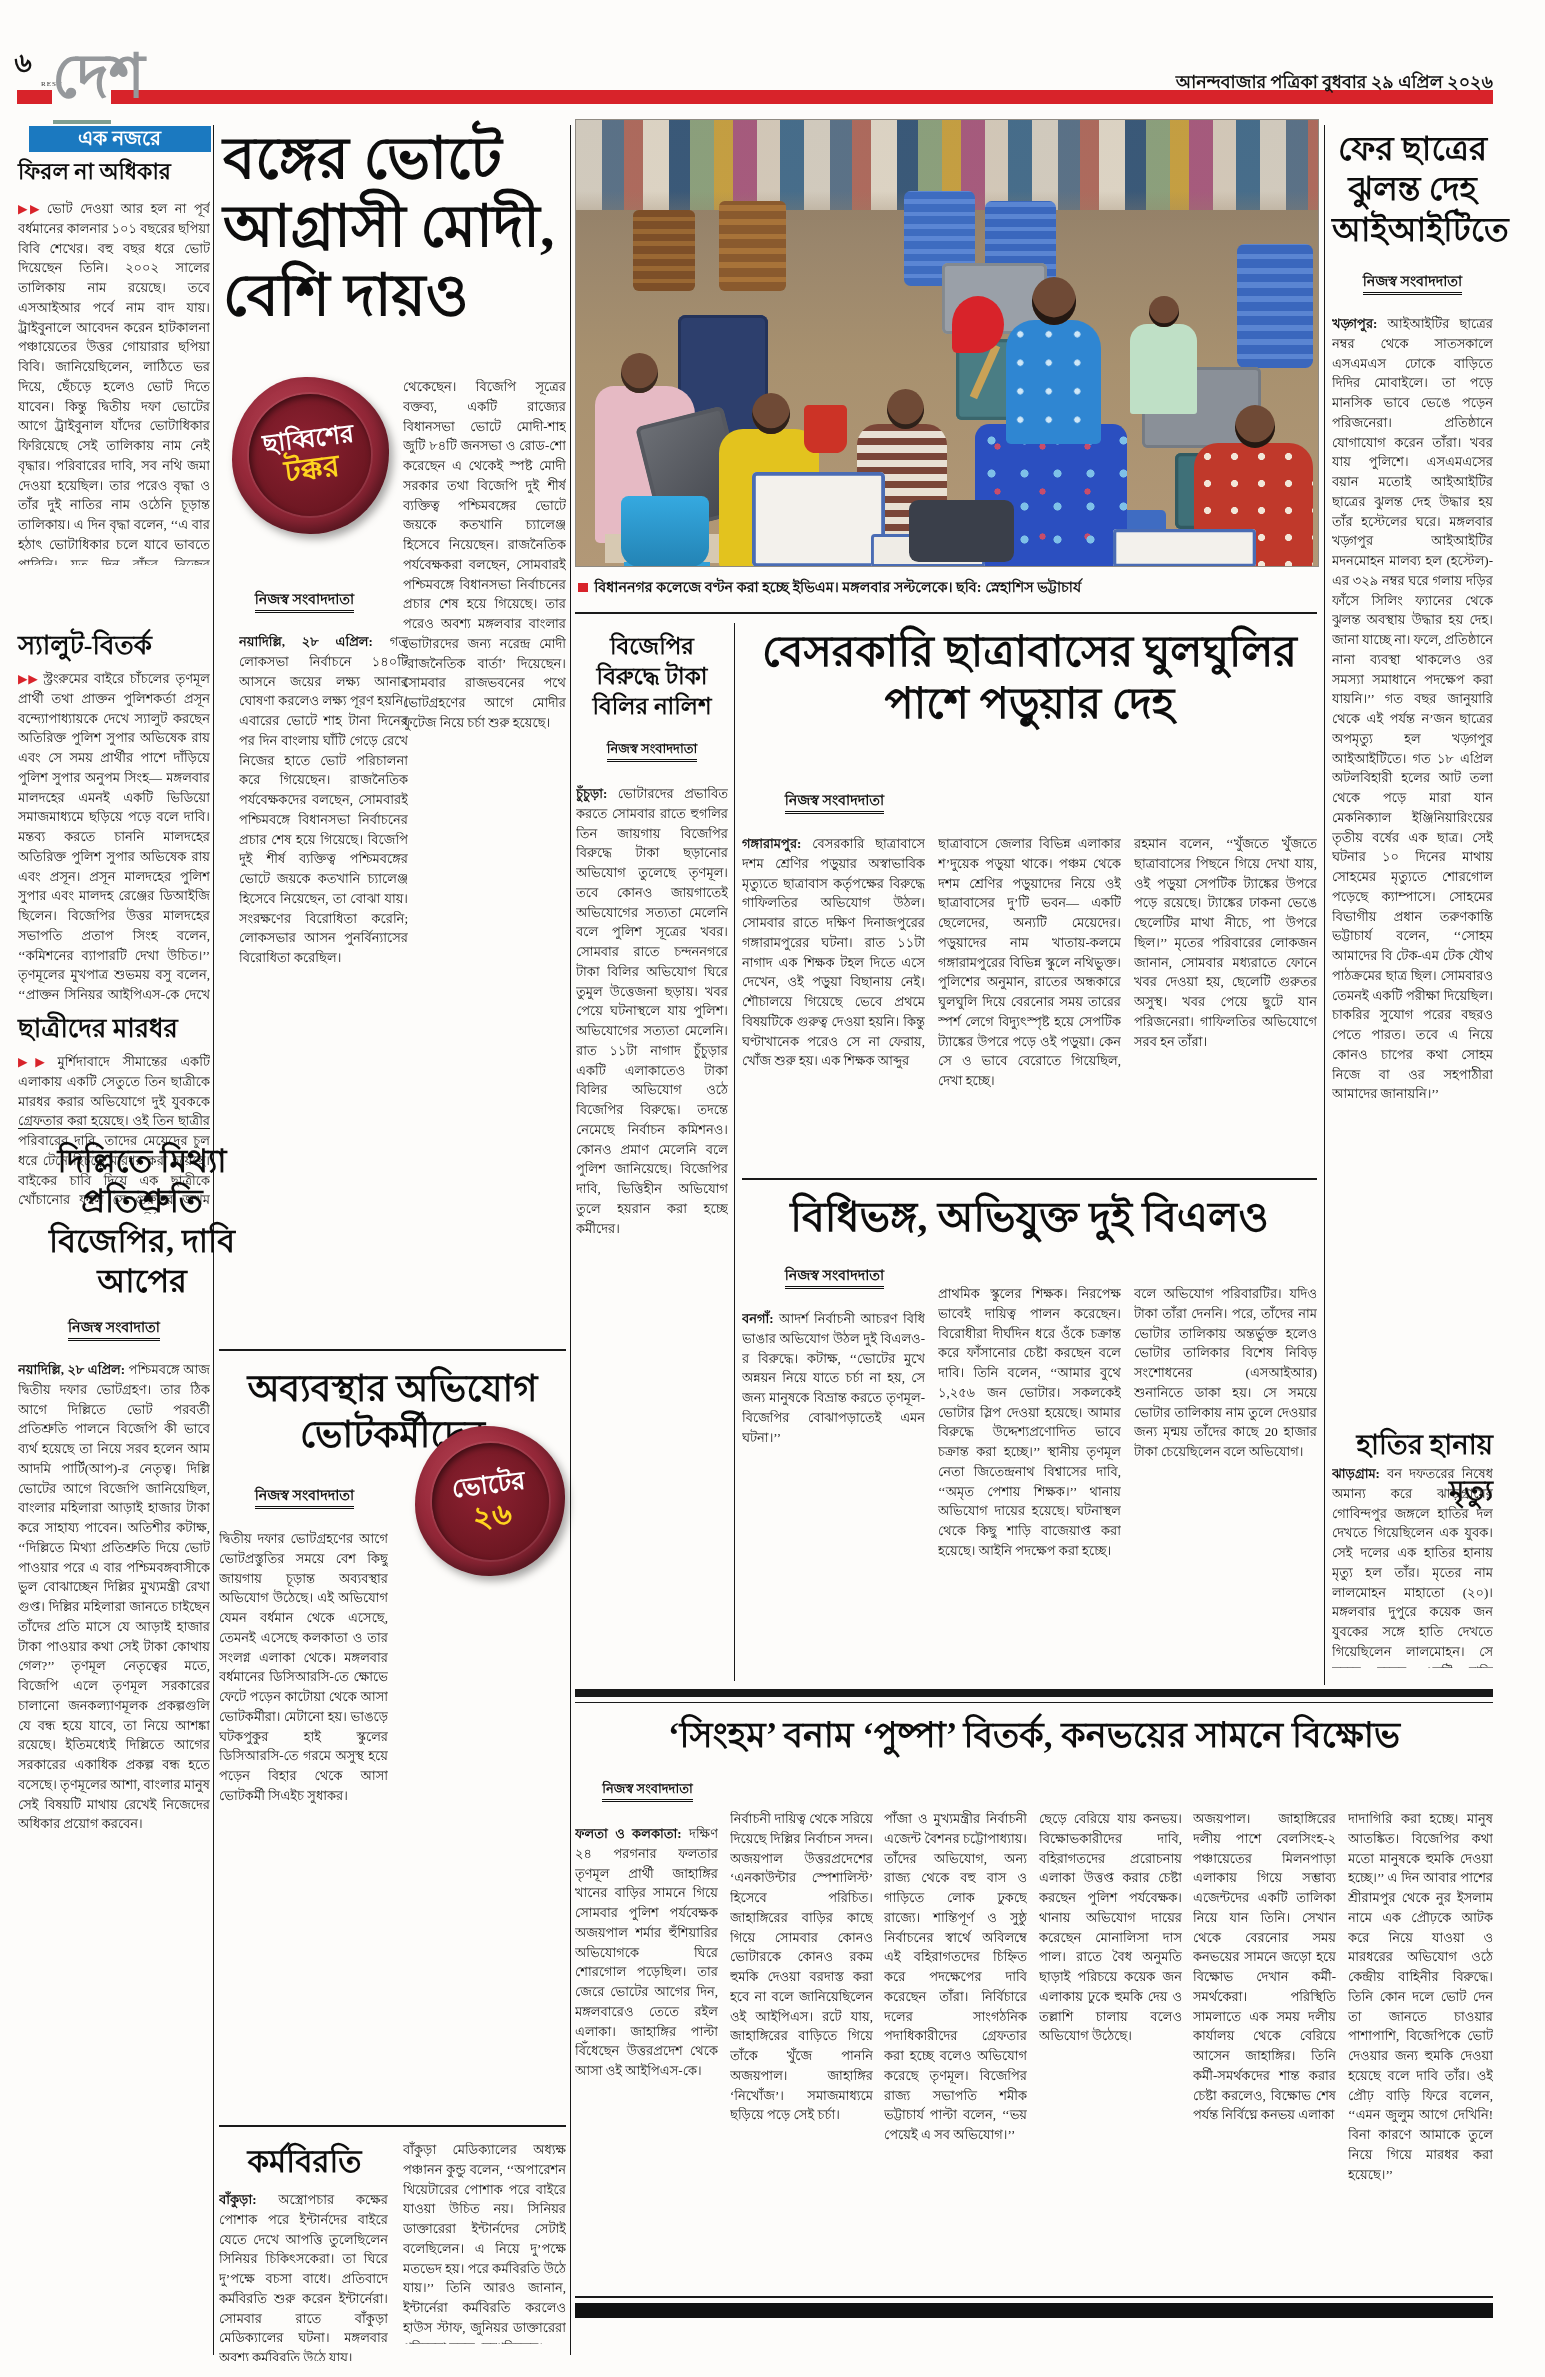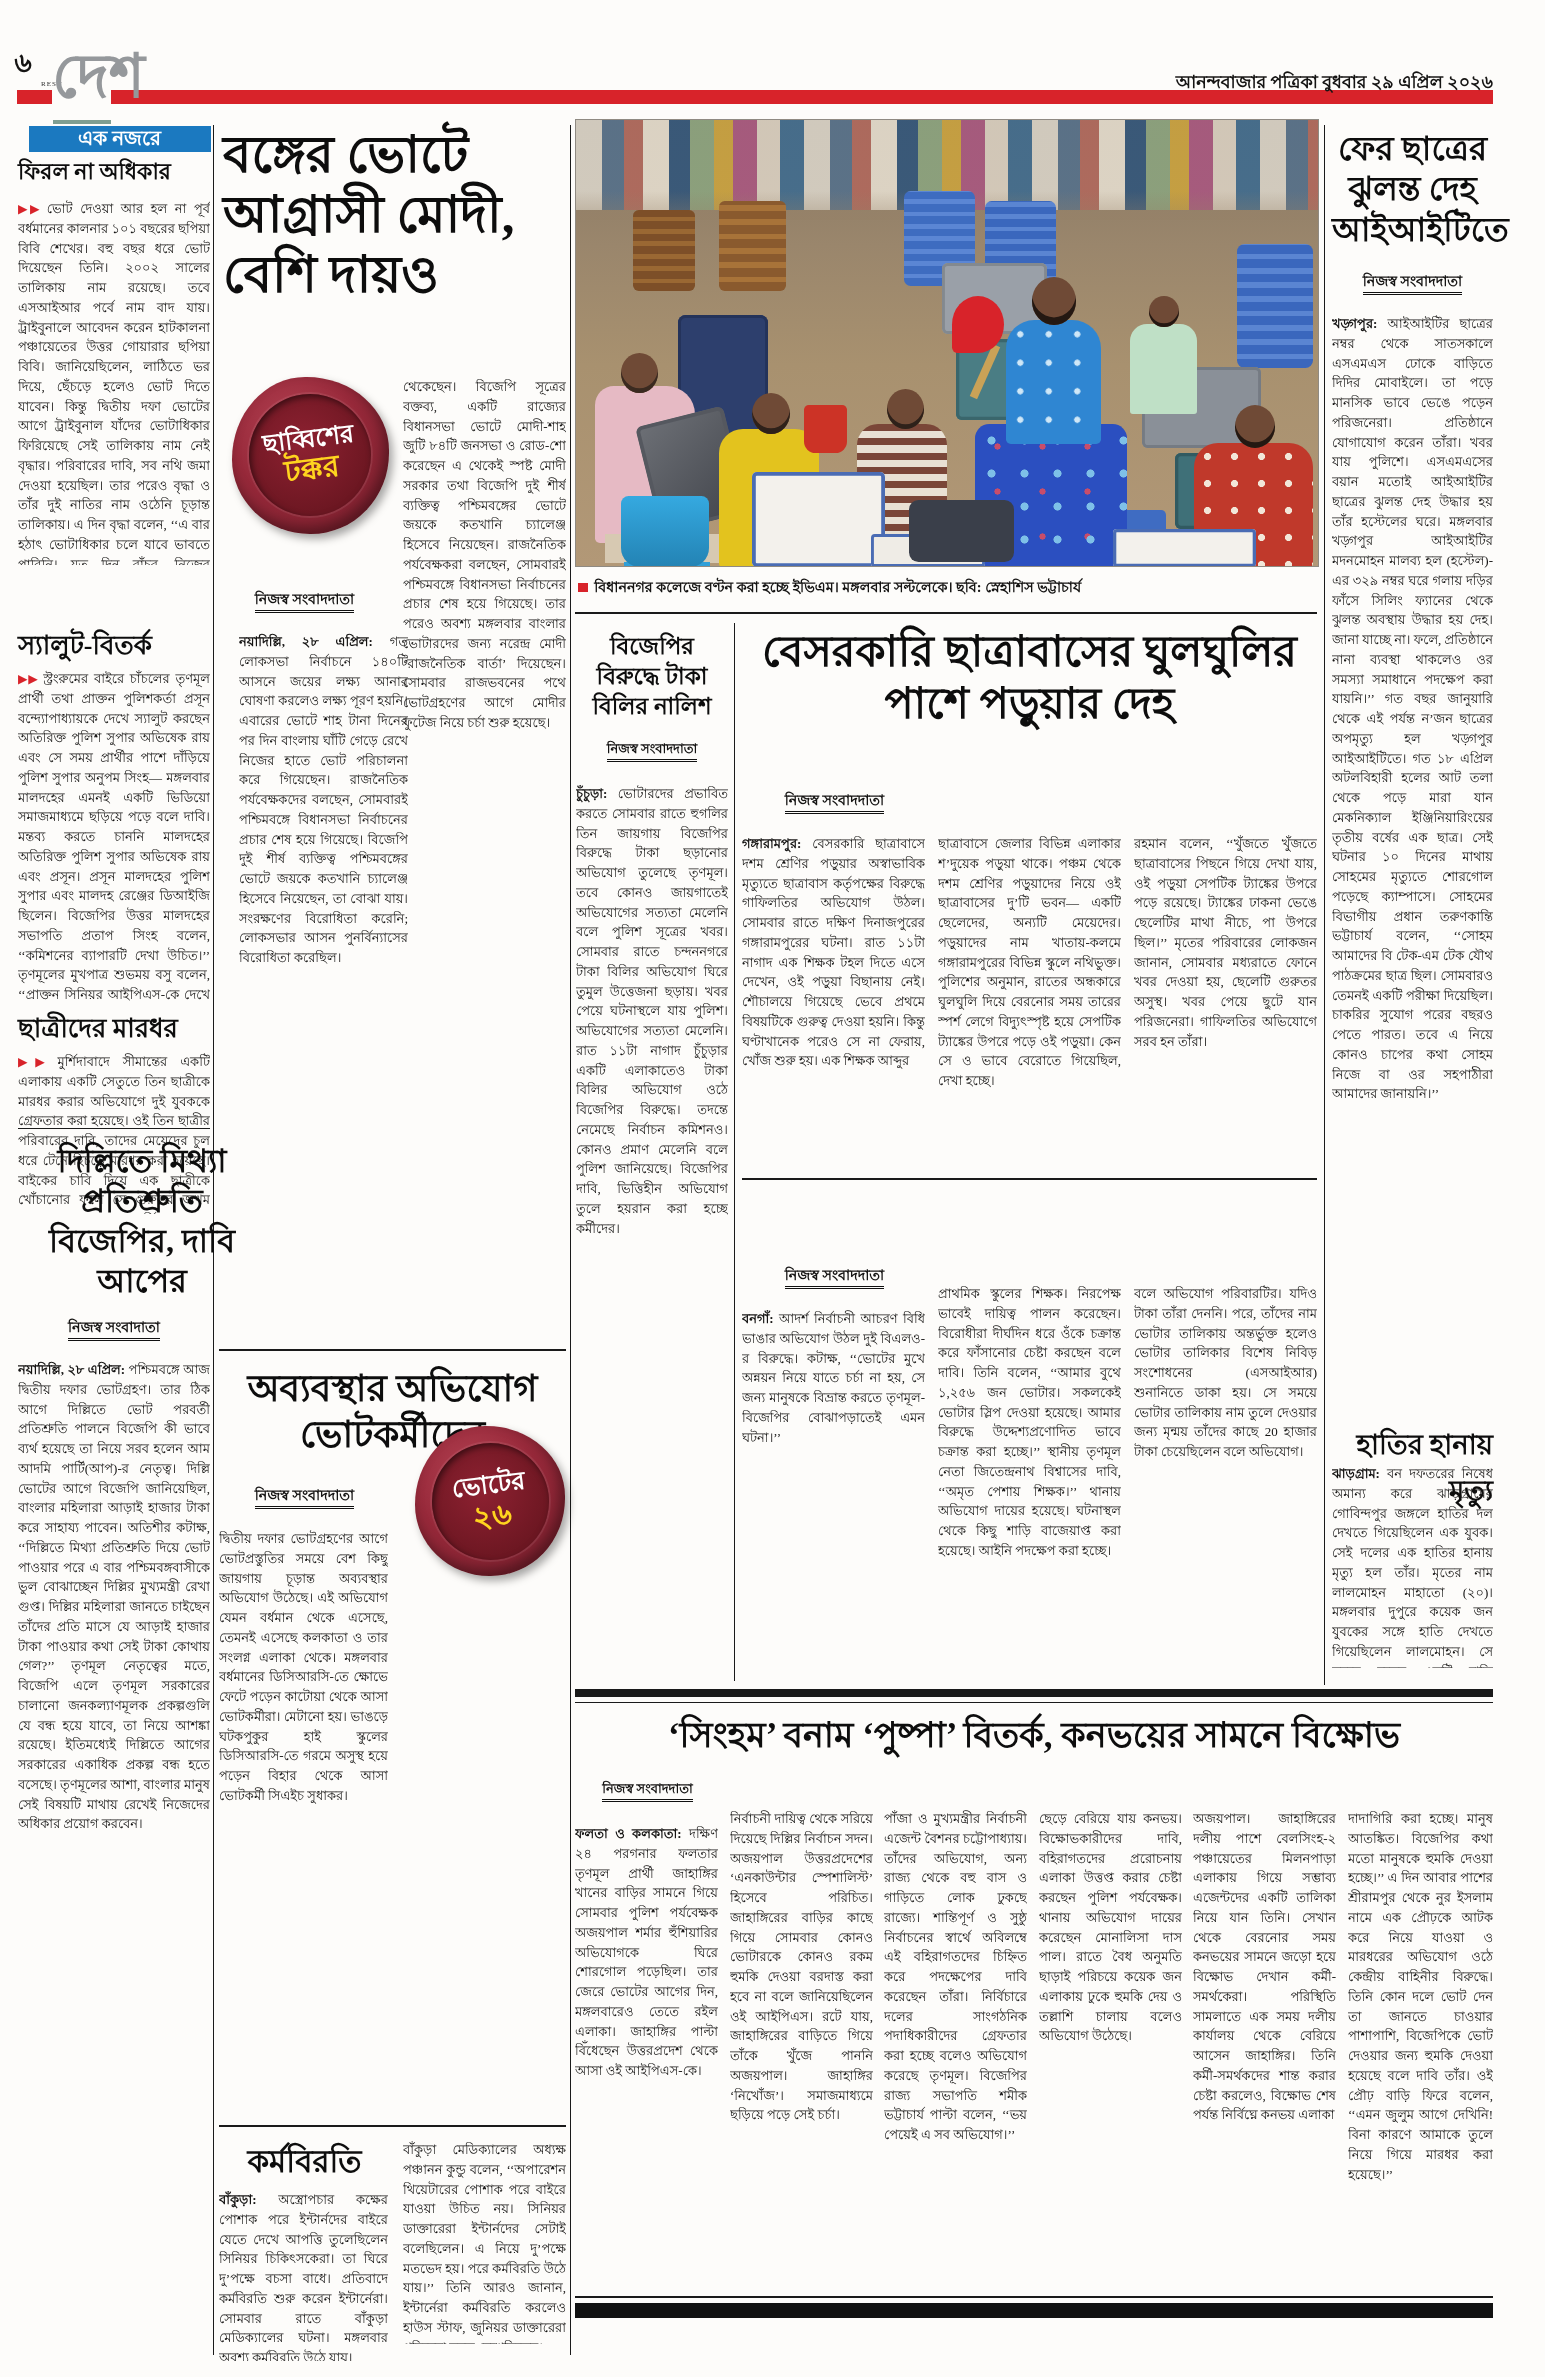--- a/index.html
+++ b/index.html
@@ -67,21 +67,21 @@
     <span class="bullet">▶▶</span><span>মুর্শিদাবাদে সীমান্তের একটি এলাকায় একটি সেতুতে তিন ছাত্রীকে মারধর করার অভিযোগে দুই যুবককে গ্রেফতার করা হয়েছে। ওই তিন ছাত্রীর পরিবারের দাবি, তাদের মেয়েদের চুল ধরে টেনে হিঁচড়ে মারধর করা হয়েছে। বাইকের চাবি দিয়ে এক ছাত্রীকে খোঁচানোর ফলে সে গুরুতর জখম হয়ে এখন হাসপাতালে ভর্তি।</span>
   </div>
 
   <div class="hrule" style="left:18px;top:1128px;width:192px;height:1.4px;"></div>
   <h1 class="abs" style="left:18px;top:1141px;width:192px;font-size:32px;line-height:1.25;text-align:center;margin-left:28px;">দিল্লিতে মিথ্যা প্রতিশ্রুতি বিজেপির, দাবি আপের</h1>
   <div class="abs byline" style="left:18px;top:1316px;width:192px;"><span>নিজস্ব সংবাদাতা</span></div>
   <div class="abs body" style="left:18px;top:1360px;width:192px;height:956px;font-family:Liberation Serif, serif;">
     <b>নয়াদিল্লি, ২৮ এপ্রিল:</b> <span>পশ্চিমবঙ্গে আজ দ্বিতীয় দফার ভোটগ্রহণ। তার ঠিক আগে দিল্লিতে ভোট পরবর্তী প্রতিশ্রুতি পালনে বিজেপি কী ভাবে ব্যর্থ হয়েছে তা নিয়ে সরব হলেন আম আদমি পার্টি(আপ)-র নেতৃত্ব। দিল্লি ভোটের আগে বিজেপি জানিয়েছিল, বাংলার মহিলারা আড়াই হাজার টাকা করে সাহায্য পাবেন। অতিশীর কটাক্ষ, ‘‘দিল্লিতে মিথ্যা প্রতিশ্রুতি দিয়ে ভোট পাওয়ার পরে এ বার পশ্চিমবঙ্গবাসীকে ভুল বোঝাচ্ছেন দিল্লির মুখ্যমন্ত্রী রেখা গুপ্ত। দিল্লির মহিলারা জানতে চাইছেন তাঁদের প্রতি মাসে যে আড়াই হাজার টাকা পাওয়ার কথা সেই টাকা কোথায় গেল?’’ তৃণমূল নেতৃত্বের মতে, বিজেপি এলে তৃণমূল সরকারের চালানো জনকল্যাণমূলক প্রকল্পগুলি যে বন্ধ হয়ে যাবে, তা নিয়ে আশঙ্কা রয়েছে। ইতিমধ্যেই দিল্লিতে আগের সরকারের একাধিক প্রকল্প বন্ধ হতে বসেছে। তৃণমূলের আশা, বাংলার মানুষ সেই বিষয়টি মাথায় রেখেই নিজেদের অধিকার প্রয়োগ করবেন।</span>
   </div>
 
-  <h1 class="abs" style="left:223px;top:125px;width:342px;font-size:51px;line-height:1.18;">বঙ্গের ভোটে আগ্রাসী মোদী, বেশি দায়ও</h1>
+  <h1 class="abs" style="left:223px;top:125px;width:342px;font-size:58px;line-height:1.18;">বঙ্গের ভোটে আগ্রাসী মোদী, বেশি দায়ও</h1>
 
   <div class="seal" style="left:232px;top:377px;width:157px;height:157px;">
     <div class="seal-inner">
       <div class="seal-l1">ছাব্বিশের</div>
       <div class="seal-l2">টক্কর</div>
     </div>
   </div>
   <div class="abs byline" style="left:219px;top:588px;width:171px;"><span>নিজস্ব সংবাদদাতা</span></div>
 
   <div class="abs body" style="left:219px;top:632px;width:169px;height:704px;margin-left:20px;">
@@ -184,20 +184,21 @@
 
   <h1 class="abs" style="left:742px;top:626px;width:575px;font-size:43px;line-height:1.2;text-align:center;">বেসরকারি ছাত্রাবাসের ঘুলঘুলির পাশে পড়ুয়ার দেহ</h1>
   <div class="abs byline" style="left:742px;top:789px;width:185px;"><span>নিজস্ব সংবাদদাতা</span></div>
   <div class="abs body" style="left:742px;top:834px;width:183px;height:333px;">
     <b>গঙ্গারামপুর:</b> <span>বেসরকারি ছাত্রাবাসে দশম শ্রেণির পড়ুয়ার অস্বাভাবিক মৃত্যুতে ছাত্রাবাস কর্তৃপক্ষের বিরুদ্ধে গাফিলতির অভিযোগ উঠল। সোমবার রাতে দক্ষিণ দিনাজপুরের গঙ্গারামপুরের ঘটনা। রাত ১১টা নাগাদ এক শিক্ষক টহল দিতে এসে দেখেন, ওই পড়ুয়া বিছানায় নেই। শৌচালয়ে গিয়েছে ভেবে প্রথমে বিষয়টিকে গুরুত্ব দেওয়া হয়নি। কিন্তু ঘণ্টাখানেক পরেও সে না ফেরায়, খোঁজ শুরু হয়। এক শিক্ষক আব্দুর</span>
   </div>
   <div class="abs body" style="left:938px;top:834px;width:183px;height:333px;">ছাত্রাবাসে জেলার বিভিন্ন এলাকার শ’দুয়েক পড়ুয়া থাকে। পঞ্চম থেকে দশম শ্রেণির পড়ুয়াদের নিয়ে ওই ছাত্রাবাসের দু’টি ভবন— একটি ছেলেদের, অন্যটি মেয়েদের। পড়ুয়াদের নাম খাতায়-কলমে গঙ্গারামপুরের বিভিন্ন স্কুলে নথিভুক্ত। পুলিশের অনুমান, রাতের অন্ধকারে ঘুলঘুলি দিয়ে বেরনোর সময় তারের স্পর্শ লেগে বিদ্যুৎস্পৃষ্ট হয়ে সেপটিক ট্যাঙ্কের উপরে পড়ে ওই পড়ুয়া। কেন সে ও ভাবে বেরোতে গিয়েছিল, দেখা হচ্ছে।</div>
   <div class="abs body" style="left:1134px;top:834px;width:183px;height:333px;">রহমান বলেন, ‘‘খুঁজতে খুঁজতে ছাত্রাবাসের পিছনে গিয়ে দেখা যায়, ওই পড়ুয়া সেপটিক ট্যাঙ্কের উপরে পড়ে রয়েছে। ট্যাঙ্কের ঢাকনা ভেঙে ছেলেটির মাথা নীচে, পা উপরে ছিল।’’ মৃতের পরিবারের লোকজন জানান, সোমবার মধ্যরাতে ফোনে খবর দেওয়া হয়, ছেলেটি গুরুতর অসুস্থ। খবর পেয়ে ছুটে যান পরিজনেরা। গাফিলতির অভিযোগে সরব হন তাঁরা।</div>
 
   <div class="hrule" style="left:742px;top:1178px;width:575px;height:2.4px;"></div>
+  <h1 class="abs" style="left:742px;top:1194px;width:575px;font-size:41px;line-height:1.15;text-align:center;">বিধিভঙ্গ, অভিযুক্ত দুই বিএলও</h1>
   <div class="abs byline" style="left:742px;top:1264px;width:185px;"><span>নিজস্ব সংবাদদাতা</span></div>
   <div class="abs body" style="left:742px;top:1309px;width:183px;height:273px;">
     <b>বনগাঁ:</b> <span>আদর্শ নির্বাচনী আচরণ বিধি ভাঙার অভিযোগ উঠল দুই বিএলও-র বিরুদ্ধে। কটাক্ষ, ‘‘ভোটের মুখে অন্নয়ন নিয়ে যাতে চর্চা না হয়, সে জন্য মানুষকে বিভ্রান্ত করতে তৃণমূল-বিজেপির বোঝাপড়াতেই এমন ঘটনা।’’</span>
   </div>
   <div class="abs body" style="left:938px;top:1284px;width:183px;height:300px;">প্রাথমিক স্কুলের শিক্ষক। নিরপেক্ষ ভাবেই দায়িত্ব পালন করেছেন। বিরোধীরা দীর্ঘদিন ধরে ওঁকে চক্রান্ত করে ফাঁসানোর চেষ্টা করছেন বলে দাবি। তিনি বলেন, ‘‘আমার বুথে ১,২৫৬ জন ভোটার। সকলকেই ভোটার স্লিপ দেওয়া হয়েছে। আমার বিরুদ্ধে উদ্দেশ্যপ্রণোদিত ভাবে চক্রান্ত করা হচ্ছে।’’ স্থানীয় তৃণমূল নেতা জিতেন্দ্রনাথ বিশ্বাসের দাবি, ‘‘অমৃত পেশায় শিক্ষক।’’ থানায় অভিযোগ দায়ের হয়েছে। ঘটনাস্থল থেকে কিছু শাড়ি বাজেয়াপ্ত করা হয়েছে। আইনি পদক্ষেপ করা হচ্ছে।</div>
   <div class="abs body" style="left:1134px;top:1284px;width:183px;height:300px;">বলে অভিযোগ পরিবারটির। যদিও টাকা তাঁরা দেননি। পরে, তাঁদের নাম ভোটার তালিকায় অন্তর্ভুক্ত হলেও ভোটার তালিকার বিশেষ নিবিড় সংশোধনের (এসআইআর) শুনানিতে ডাকা হয়। সে সময়ে ভোটার তালিকায় নাম তুলে দেওয়ার জন্য মৃন্ময় তাঁদের কাছে 20 হাজার টাকা চেয়েছিলেন বলে অভিযোগ।</div>
 
   <h1 class="abs" style="left:1332px;top:129px;width:161px;font-size:33px;line-height:1.22;text-align:center;">ফের ছাত্রের ঝুলন্ত দেহ আইআইটিতে</h1>
   <div class="abs byline" style="left:1332px;top:270px;width:161px;"><span>নিজস্ব সংবাদদাতা</span></div>
   <div class="abs body" style="left:1332px;top:314px;width:161px;height:1103px;">

